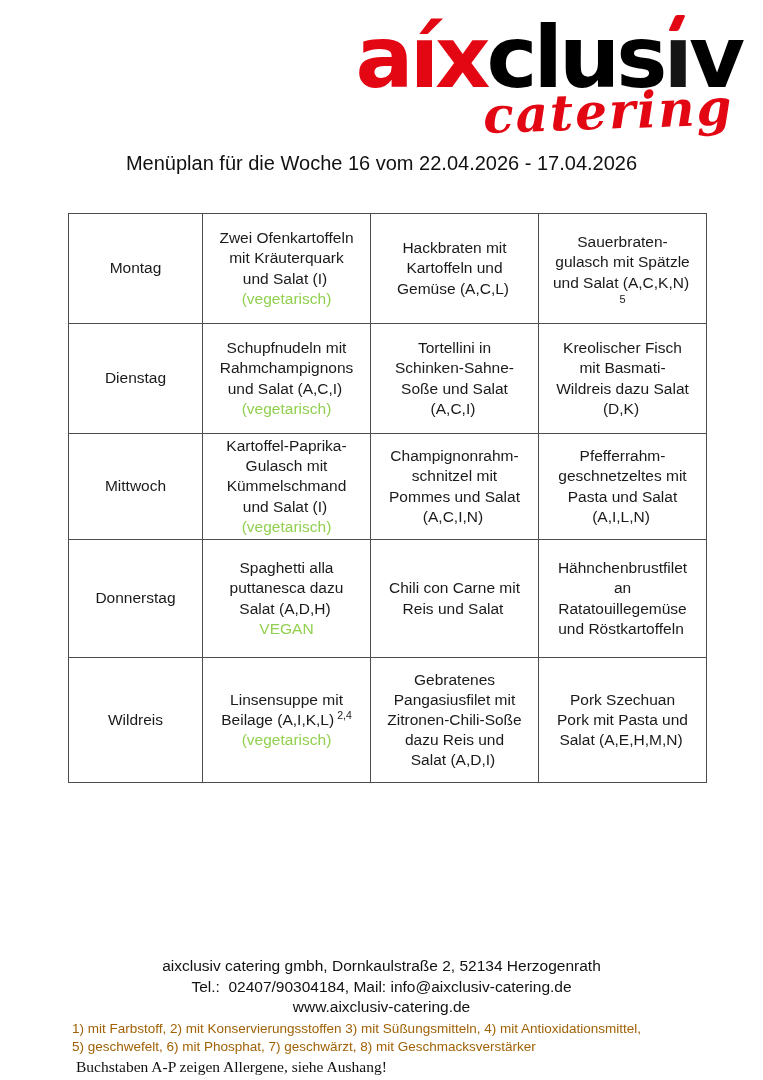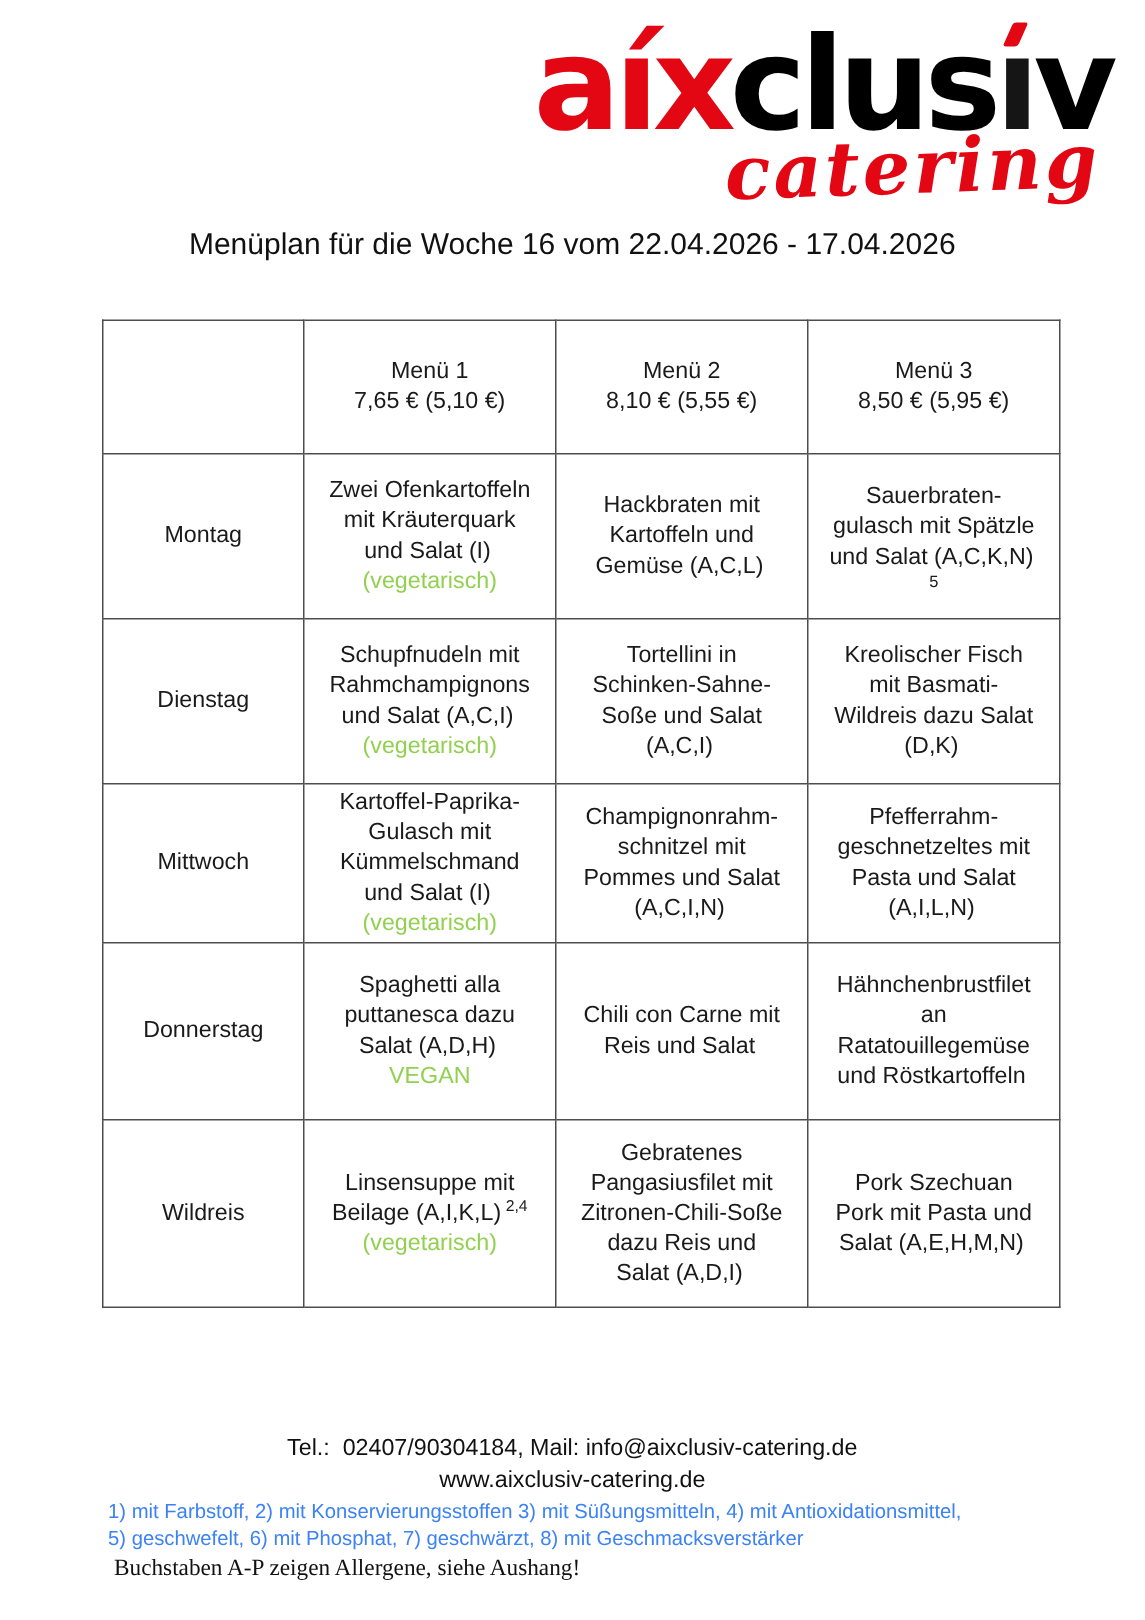--- a/index.html
+++ b/index.html
@@ -89,21 +89,21 @@
   .day { font-size: 16px; }
   .dish-text { white-space: pre-line; }
   .veg { display: block; color: #92d050; }
   .sub-note { display: block; font-size: 11px; line-height: 1.1; }
   sup.fnote { font-size: 10.5px; vertical-align: super; line-height: 0; padding-left: 3px; }
   .menu-name, .menu-price { font-size: 15.5px; }
 
   
   .footer { position: absolute; left: 0; top: 956px; width: 100%; }
   .f-center { text-align: center; font-size: 15.5px; line-height: 20.5px; color: #111; }
-  .f-notes { margin: 2px 0 0 72px; font-size: 13.5px; line-height: 18px; color: #3b82f6; text-align: left; }
+  .f-notes { margin: 2px 0 0 72px; font-size: 13.5px; line-height: 18px; color: #a16207; text-align: left; }
   .f-serif {
     margin: 2px 0 0 76px;
     font-family: "Liberation Serif", serif;
     font-size: 15.5px;
     color: #111;
     text-align: left;
   }
 </style>
 </head>
 <body>
@@ -119,35 +119,20 @@
 
   <div class="table-wrap">
     <table class="menu">
       <colgroup>
         <col class="c-day">
           <col class="c-menu">
           <col class="c-menu">
           <col class="c-menu">
       </colgroup>
       <tbody>
-        <tr class="r-header">
-          <td></td>
-          <td>
-            <div class="menu-name">Menü 1</div>
-            <div class="menu-price">7,65 € (5,10 €)</div>
-          </td>
-          <td>
-            <div class="menu-name">Menü 2</div>
-            <div class="menu-price">8,10 € (5,55 €)</div>
-          </td>
-          <td>
-            <div class="menu-name">Menü 3</div>
-            <div class="menu-price">8,50 € (5,95 €)</div>
-          </td>
-        </tr>
 
         <tr class="r-mon">
           <td class="day">Montag</td>
           <td><span class="dish-text">Zwei Ofenkartoffeln
 mit Kräuterquark
 und Salat (I)</span><sup class="fnote"></sup><span class="sub-note"></span><span class="veg">(vegetarisch)</span></td>
           <td><span class="dish-text">Hackbraten mit
 Kartoffeln und
 Gemüse (A,C,L)</span><sup class="fnote"></sup><span class="sub-note"></span><span class="veg"></span></td>
           <td><span class="dish-text">Sauerbraten-
@@ -210,20 +195,21 @@
 Salat (A,D,I)</span><sup class="fnote"></sup><span class="sub-note"></span><span class="veg"></span></td>
           <td><span class="dish-text">Pork Szechuan
 Pork mit Pasta und
 Salat (A,E,H,M,N)</span><sup class="fnote"></sup><span class="sub-note"></span><span class="veg"></span></td>
         </tr>
       </tbody>
     </table>
   </div>
 
   <div class="footer">
+    <div class="f-center">aixclusiv catering gmbh, Dornkaulstraße 2, 52134 Herzogenrath</div>
     <div class="f-center">Tel.: &nbsp;02407/90304184, Mail: info@aixclusiv-catering.de</div>
     <div class="f-center">www.aixclusiv-catering.de</div>
     <div class="f-notes">
       <div>1) mit Farbstoff, 2) mit Konservierungsstoffen 3) mit Süßungsmitteln, 4) mit Antioxidationsmittel,</div>
       <div>5) geschwefelt, 6) mit Phosphat, 7) geschwärzt, 8) mit Geschmacksverstärker</div>
     </div>
     <div class="f-serif">Buchstaben A-P zeigen Allergene, siehe Aushang!</div>
   </div>
 
 </div>

